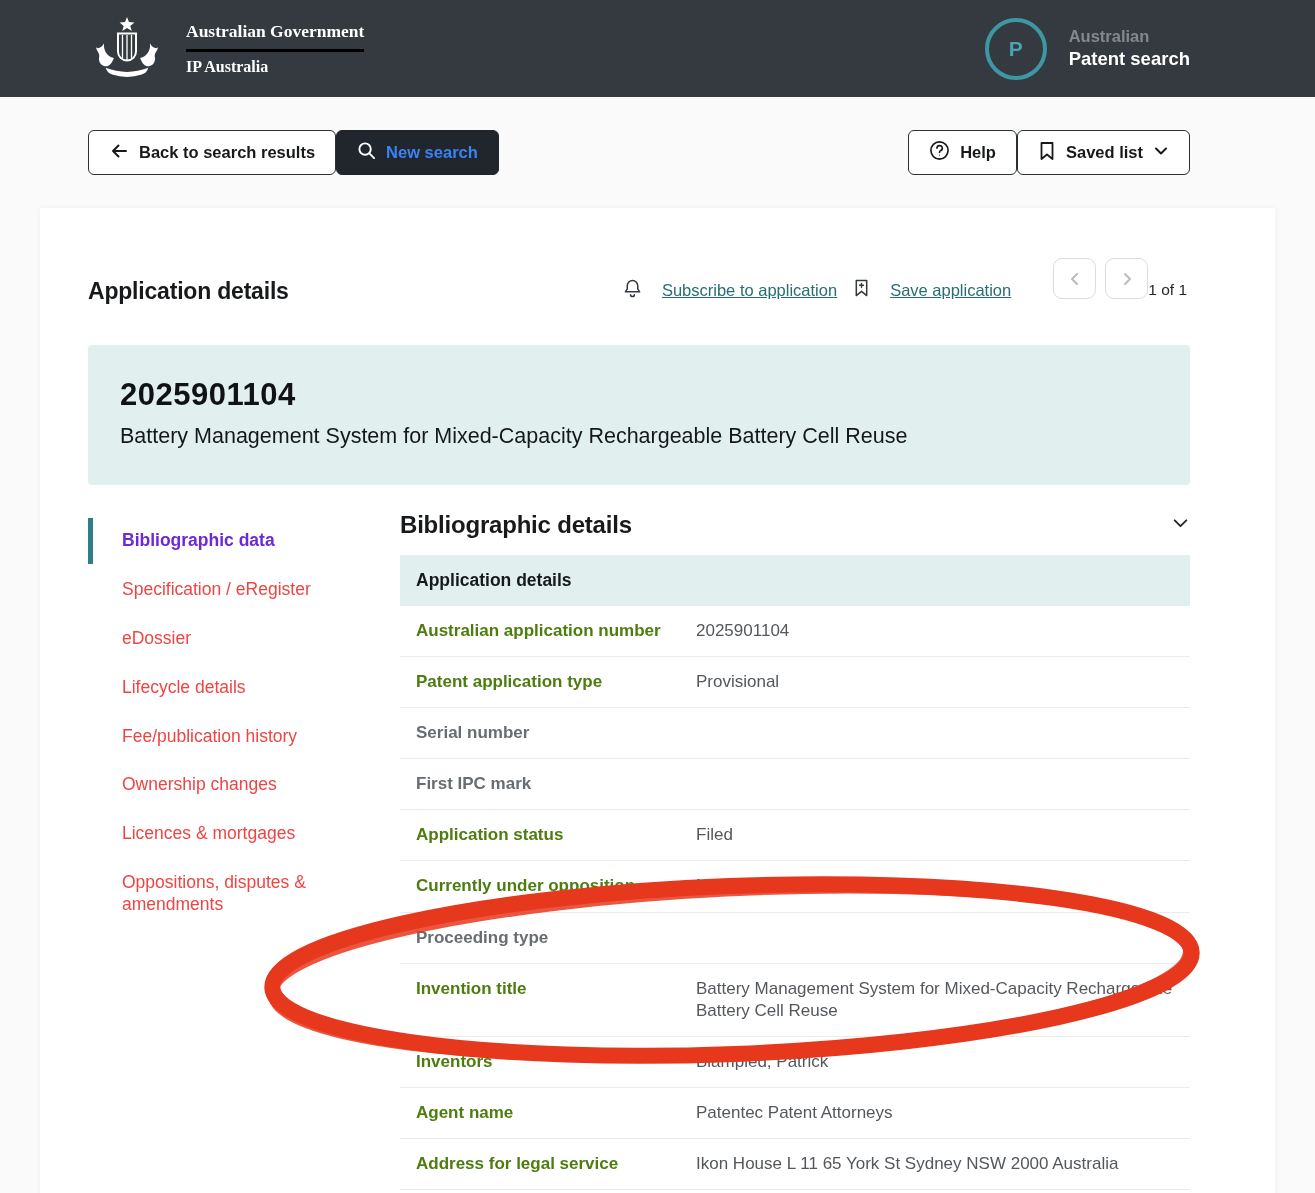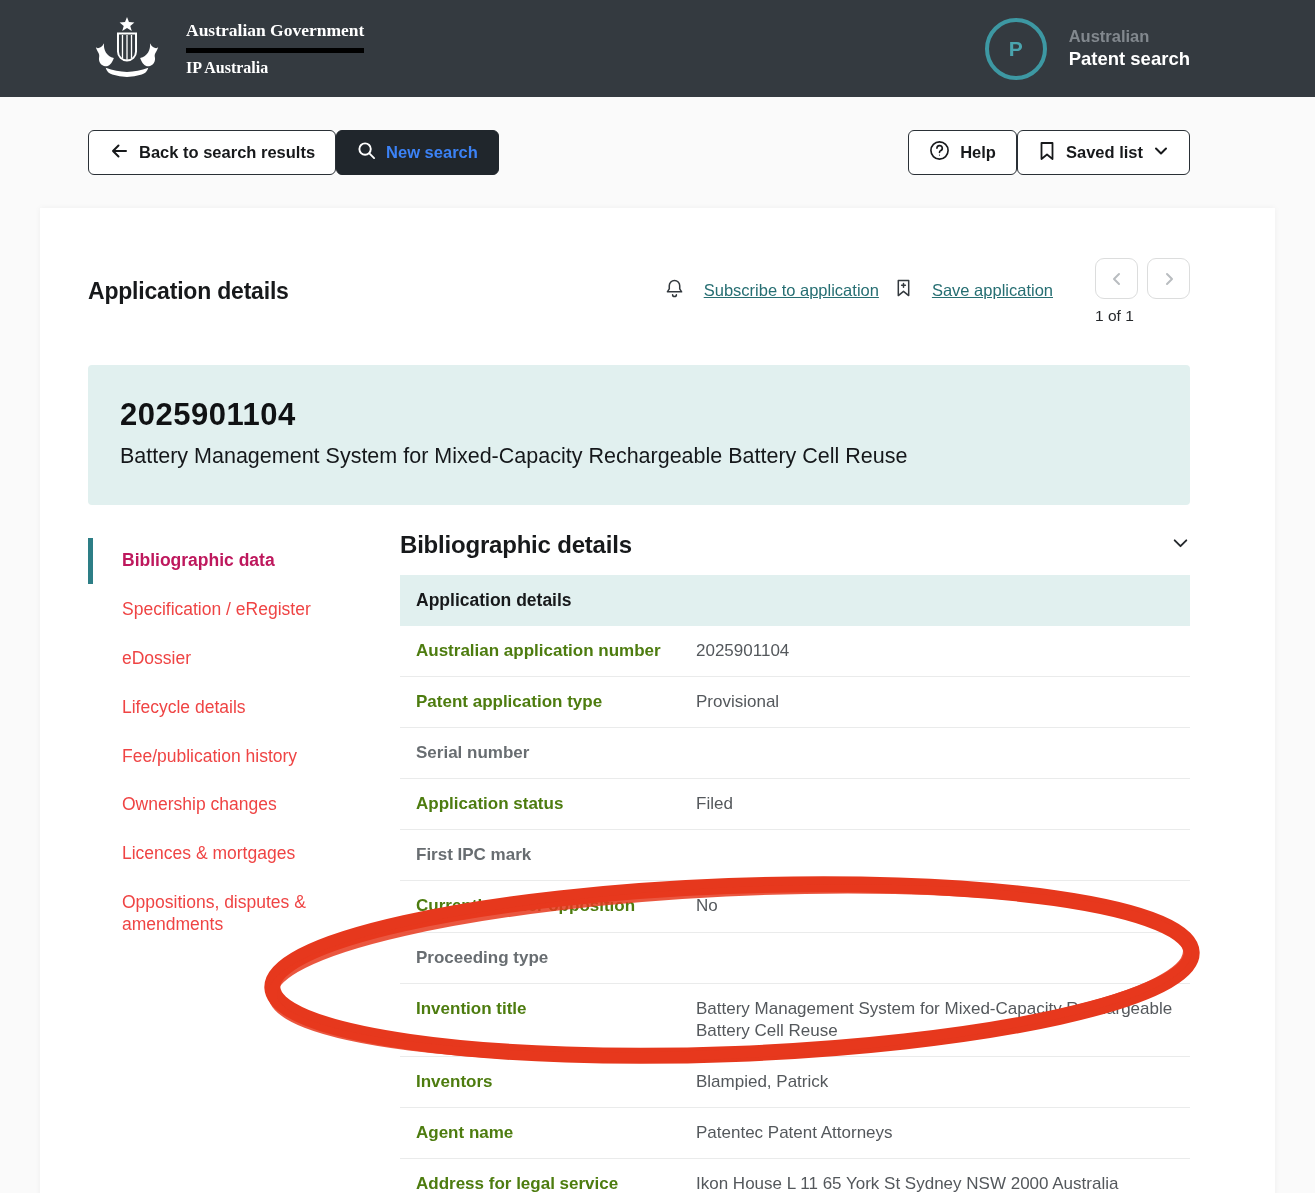--- a/index.html
+++ b/index.html
@@ -15,21 +15,21 @@
   .header {
     height:97px; background:#343a40;
     display:flex; align-items:center; justify-content:space-between;
     padding:0 125px 0 86px;
   }
   .gov-brand { display:flex; align-items:center; gap:18px; }
   .crest svg { display:block; }
   .gov-text .gov-title {
     font-family:"Liberation Serif", serif;
     color:#fff; font-weight:bold; font-size:17.5px;
-    padding-bottom:7px; border-bottom:5px solid #000000;
+    padding-bottom:7px; border-bottom:3px solid #000000;
   }
   .gov-text .gov-sub {
     font-family:"Liberation Serif", serif;
     color:#fff; font-weight:bold; font-size:16px; margin-top:6px;
   }
   .app-brand { display:flex; align-items:center; gap:22px; }
   .p-circle {
     width:62px; height:62px; border-radius:50%;
     border:4px solid #3d98a3; color:#4aa4ae;
     display:flex; align-items:center; justify-content:center;
@@ -62,21 +62,21 @@
     box-shadow:0 0 6px rgba(0,0,0,0.05);
   }
   .page-head { display:flex; align-items:flex-start; }
   .page-title { font-size:23px; font-weight:800; letter-spacing:-0.2px; flex:1; padding-top:10px; }
   .head-links { display:flex; align-items:center; gap:16px; padding-top:10px; }
   .head-link {
     display:inline-flex; align-items:center; gap:20px;
     color:#266e72; font-size:16.5px; text-decoration:underline; cursor:pointer;
   }
   .head-link svg { color:#33393e; }
-  .pager { margin-left:42px; display:flex; flex-direction:column; margin-top:-10px; }
+  .pager { margin-left:42px; display:flex; flex-direction:row; align-items:flex-end; margin-top:-10px; }
   .pager-btns { display:flex; gap:9px; }
   .pager-btn {
     width:43px; height:41px; background:#fff;
     border:1.5px solid #dcdddd; border-radius:9px;
     display:flex; align-items:center; justify-content:center; cursor:pointer;
   }
   .pager-count { font-size:15.5px; color:#25282b; margin-top:8px; margin-right:3px; }
 
   
   .banner {
@@ -87,21 +87,21 @@
   .banner-title { font-size:21.5px; color:#15181b; margin-top:11px; }
 
   
   .columns { display:flex; margin-top:24px; }
   .sidenav { width:312px; flex:none; padding-top:9px; }
   .nav-item {
     font-size:17.5px; color:#ef4444; padding:12px 10px 12px 34px;
     margin-bottom:3px; cursor:pointer; line-height:1.25;
   }
   .nav-item.active {
-    color:#be185d; font-weight:bold;
+    color:#6d28d9; font-weight:bold;
     border-left:5px solid #2d7e86; padding-left:29px;
   }
 
   .main { flex:1; min-width:0; }
   .section-head { display:flex; align-items:center; justify-content:space-between; padding-top:2px; }
   .section-title { font-size:24px; font-weight:800; letter-spacing:-0.2px; }
   .subsection {
     margin-top:16px; background:#e1f0ef;
     padding:15px 16px; font-weight:bold; font-size:17.5px;
   }
@@ -273,27 +273,27 @@
         <span class="value">2025901104</span>
       </div>
       <div class="row">
         <span class="label">Patent application type</span>
         <span class="value">Provisional</span>
       </div>
       <div class="row empty">
         <span class="label">Serial number</span>
         <span class="value"></span>
       </div>
-      <div class="row">
-        <span class="label">Application status</span>
-        <span class="value">Filed</span>
-      </div>
       <div class="row empty">
         <span class="label">First IPC mark</span>
         <span class="value"></span>
+      </div>
+      <div class="row">
+        <span class="label">Application status</span>
+        <span class="value">Filed</span>
       </div>
       <div class="row">
         <span class="label">Currently under opposition</span>
         <span class="value">No</span>
       </div>
       <div class="row empty">
         <span class="label">Proceeding type</span>
         <span class="value"></span>
       </div>
       <div class="row">

